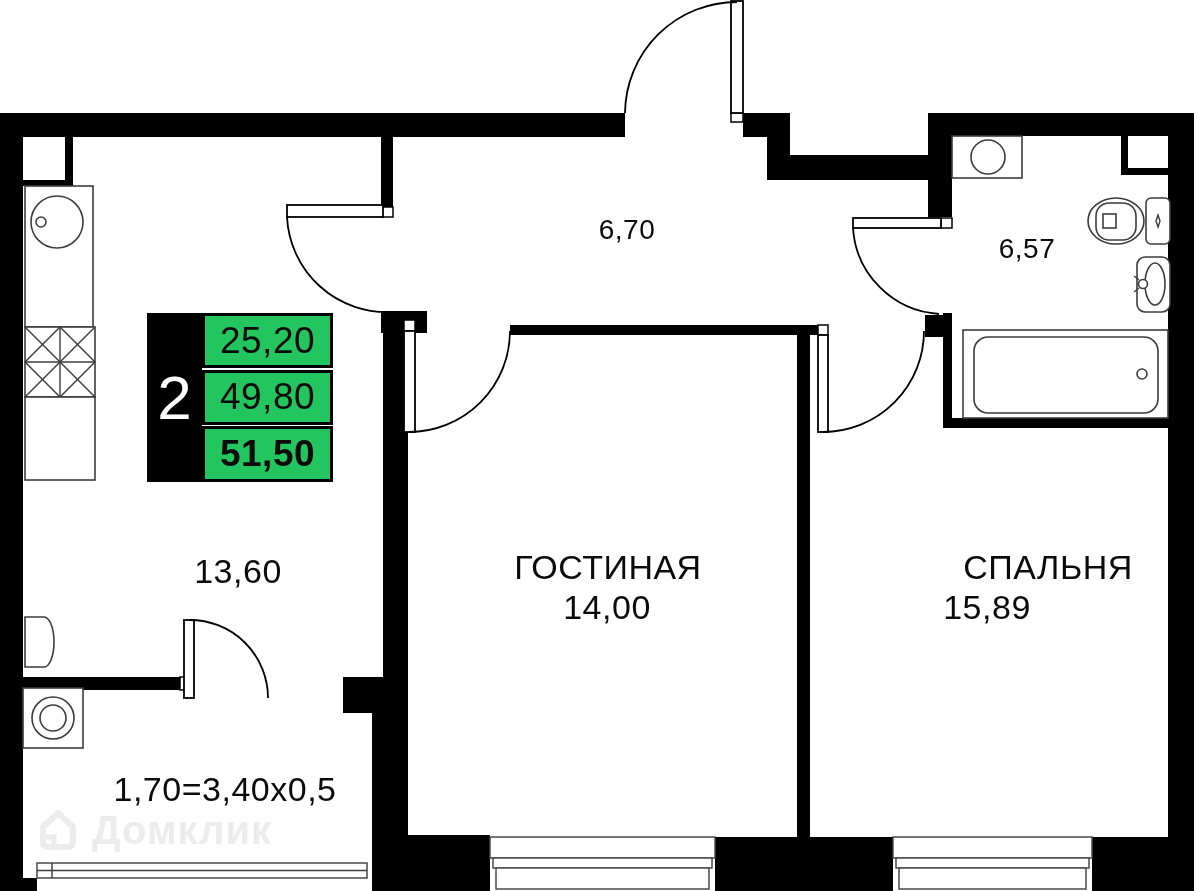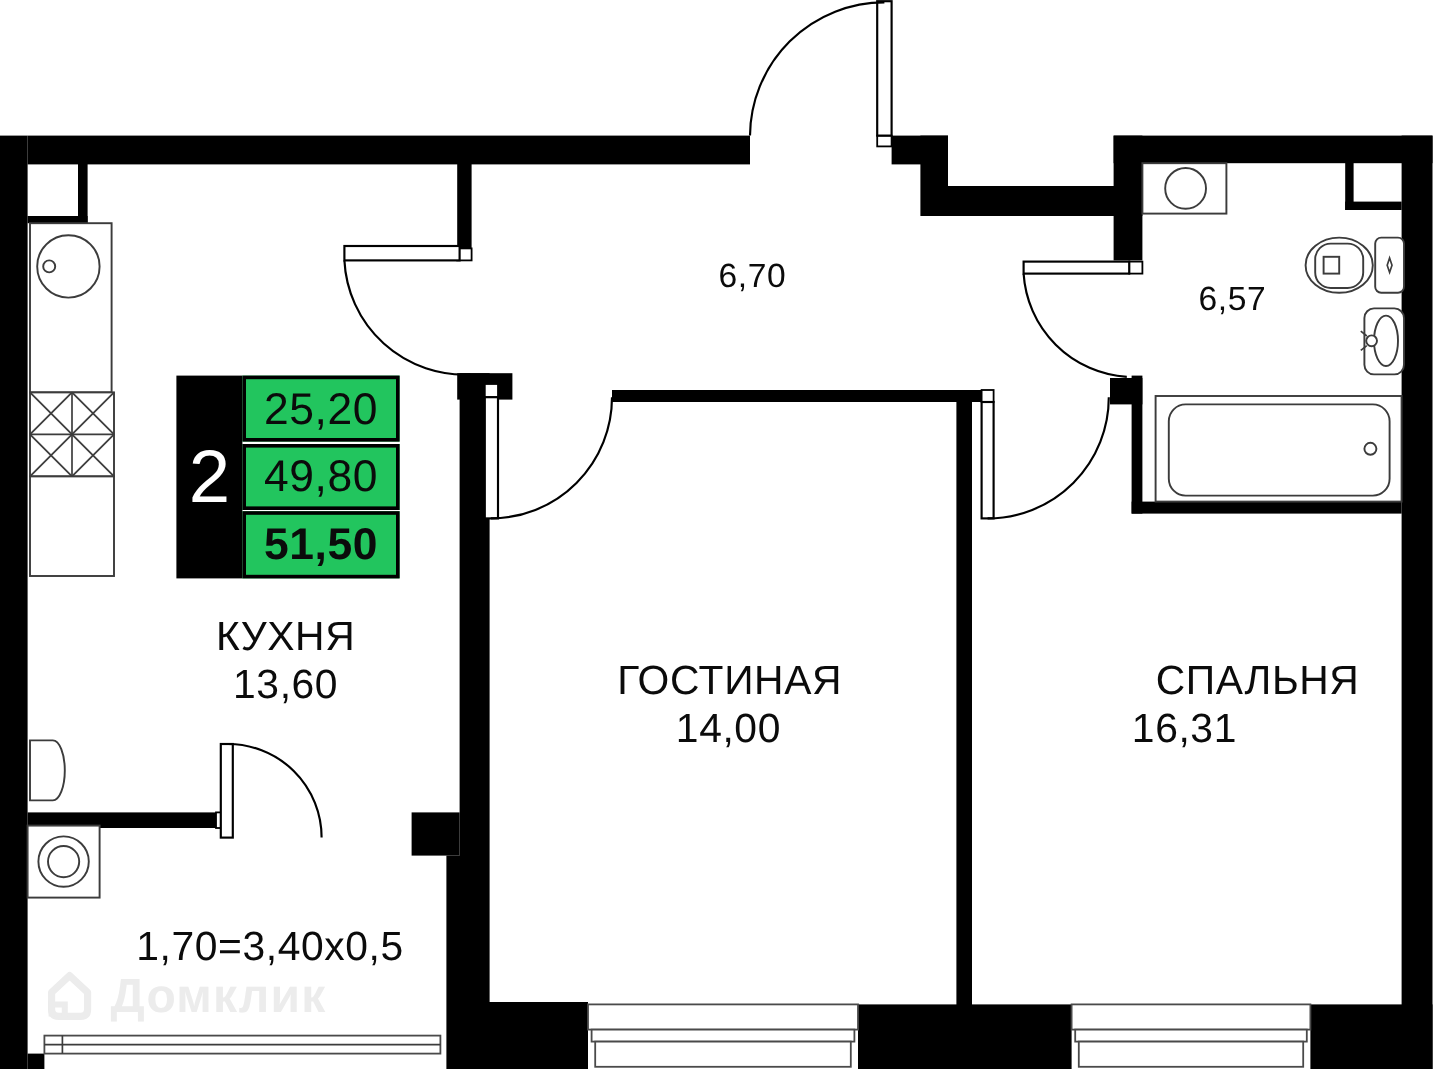--- a/index.html
+++ b/index.html
@@ -179,26 +179,25 @@
         <line class="fixl" x1="1139" y1="288" x2="1134" y2="292"></line>
       </g>
       <g>
         <rect class="fix" x="963" y="330" width="205" height="88"></rect>
         <rect class="fix" x="974" y="337" width="184" height="76" rx="14"></rect>
         <circle class="fix" cx="1142" cy="374" r="5"></circle>
       </g>
     </g>
   </svg>
 
-  <div class="label" id="kitchen-name">КУХНЯ</div>
   <div class="label" id="kitchen-area">13,60</div>
   <div class="label" id="living-name">ГОСТИНАЯ</div>
   <div class="label" id="living-area">14,00</div>
   <div class="label" id="bedroom-name">СПАЛЬНЯ</div>
-  <div class="label" id="bedroom-area">16,31</div>
+  <div class="label" id="bedroom-area">15,89</div>
   <div class="label" id="hall-area">6,70</div>
   <div class="label" id="bath-area">6,57</div>
   <div class="label" id="balcony-formula">1,70=3,40x0,5</div>
 
   <div class="infobox">
     <div class="rooms-cell">2</div>
     <div class="vals">
       <div class="val">25,20</div>
       <div class="val">49,80</div>
       <div class="val total">51,50</div>

